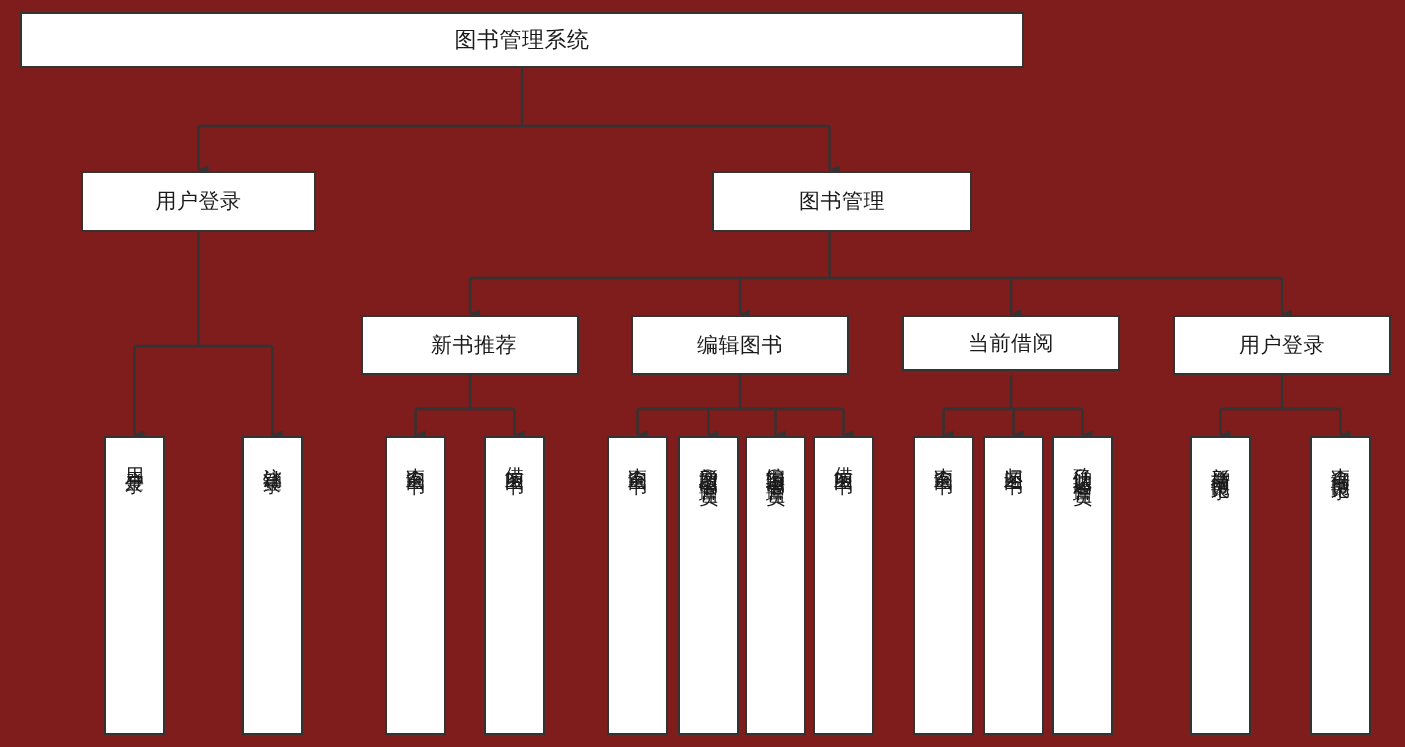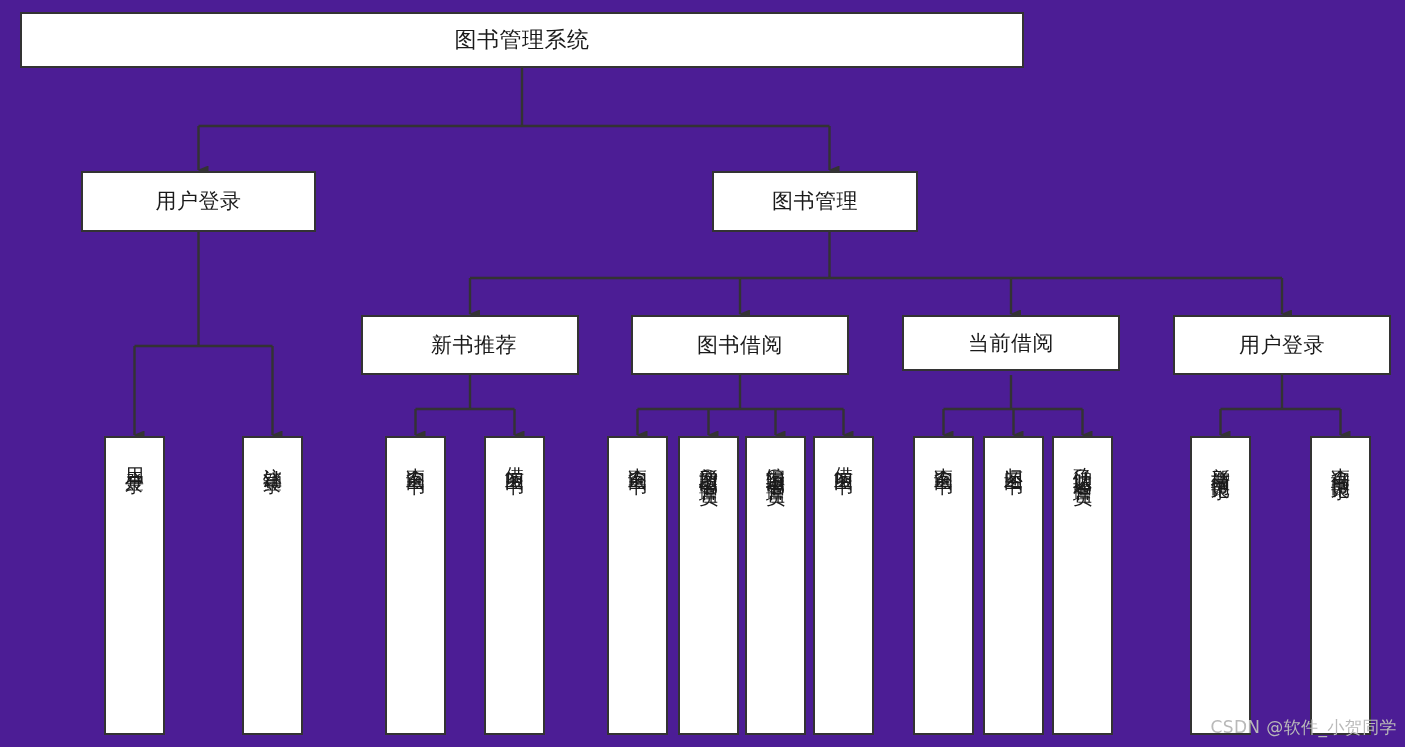--- a/index.html
+++ b/index.html
@@ -11,21 +11,21 @@
   body {
     font-family: "DejaVu Sans", "Liberation Sans", sans-serif;
     width: 1405px;
     height: 747px;
     overflow: hidden;
   }
   #diagram-root {
     position: relative;
     width: 1405px;
     height: 747px;
-    background: #4c1d95;
+    background: #7f1d1d;
   }
   #edge-layer {
     position: absolute;
     left: 0;
     top: 0;
     width: 1405px;
     height: 747px;
     pointer-events: none;
   }
   .node {
@@ -125,28 +125,28 @@
       </g>
   </svg>
 
   <div id="nodes-layer">
       <div class="node horiz level-1" style="left: 20px; top: 12px; width: 1004px; height: 56px;">
         <span class="node-label">图书管理系统</span>
       </div>
       <div class="node horiz level-2" style="left: 81px; top: 171px; width: 235px; height: 61px;">
         <span class="node-label">用户登录</span>
       </div>
-      <div class="node horiz level-2" style="left: 712px; top: 171px; width: 206px; height: 61px;">
+      <div class="node horiz level-2" style="left: 712px; top: 171px; width: 260px; height: 61px;">
         <span class="node-label">图书管理</span>
       </div>
       <div class="node horiz level-3" style="left: 361px; top: 315px; width: 218px; height: 60px; padding-left: 8px;">
         <span class="node-label">新书推荐</span>
       </div>
       <div class="node horiz level-3" style="left: 631px; top: 315px; width: 218px; height: 60px;">
-        <span class="node-label">图书借阅</span>
+        <span class="node-label">编辑图书</span>
       </div>
       <div class="node horiz level-3" style="left: 902px; top: 315px; width: 218px; height: 56px;">
         <span class="node-label">当前借阅</span>
       </div>
       <div class="node horiz level-3" style="left: 1173px; top: 315px; width: 218px; height: 60px;">
         <span class="node-label">用户登录</span>
       </div>
       <div class="node vert level-4" style="left: 104px; top: 436px; width: 61px; height: 299px;">
         <span class="node-label">用户登录</span>
       </div>
@@ -181,14 +181,13 @@
         <span class="node-label">确认归还（管理员）</span>
       </div>
       <div class="node vert level-4" style="left: 1190px; top: 436px; width: 61px; height: 299px;">
         <span class="node-label">新增借阅记录</span>
       </div>
       <div class="node vert level-4" style="left: 1310px; top: 436px; width: 61px; height: 299px;">
         <span class="node-label">查询借阅记录</span>
       </div>
     </div>
 
-  <div id="watermark">CSDN @软件_小贺同学</div>
 </div>
 
 </body></html>

